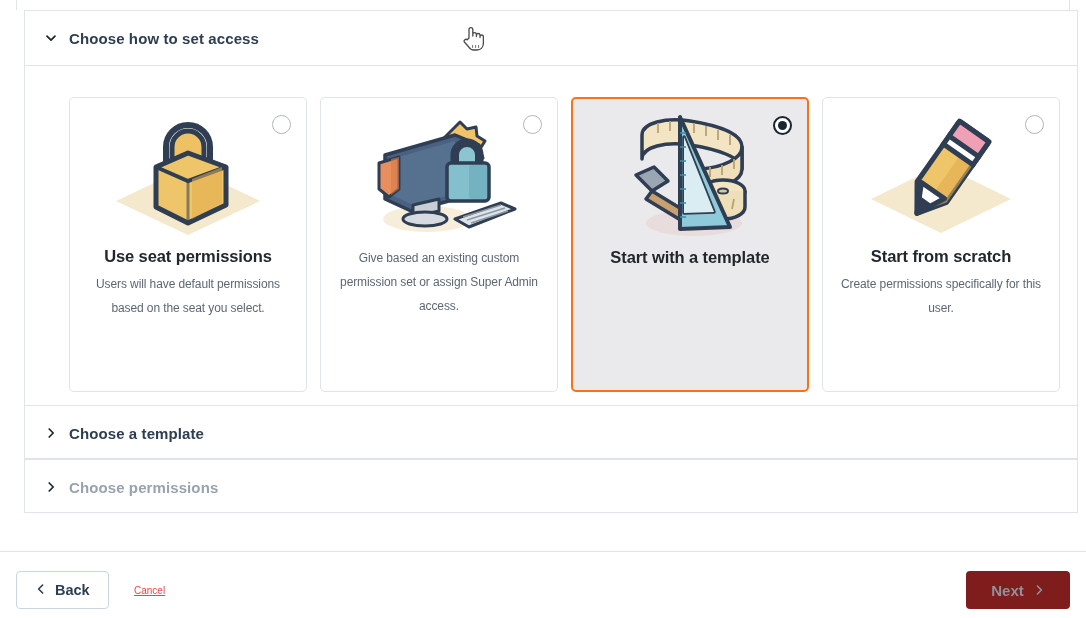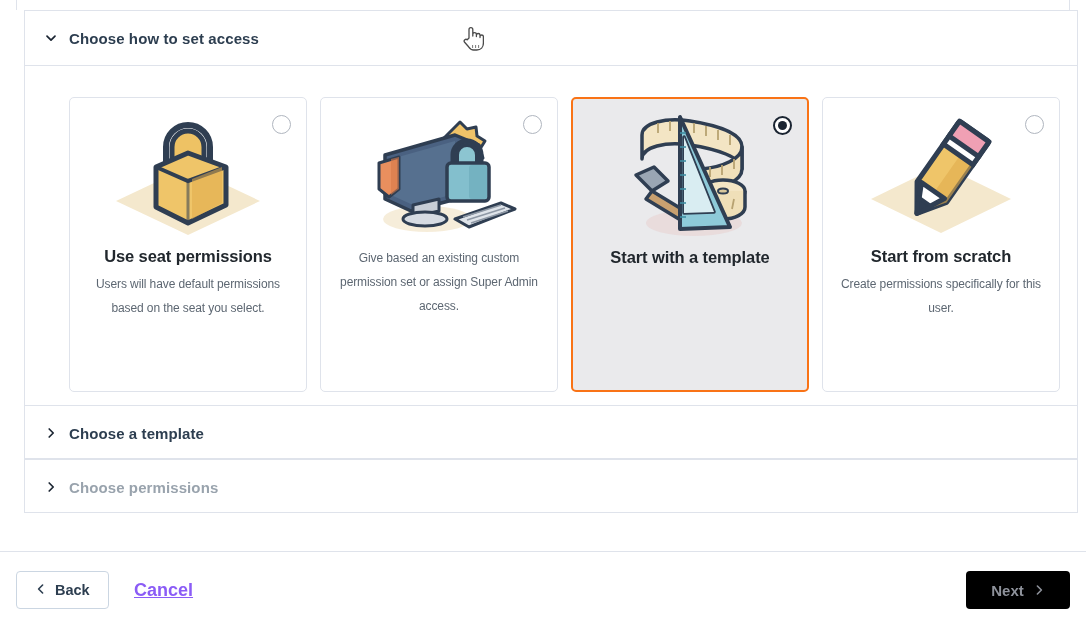--- a/index.html
+++ b/index.html
@@ -96,27 +96,27 @@
     position:absolute;left:16px;top:19px;
     height:38px;min-width:90px;padding:0 18px;box-sizing:border-box;
     border:1px solid #cbd6e2;border-radius:4px;background:#fff;
     display:flex;align-items:center;justify-content:center;gap:8px;
     font-size:14.5px;font-weight:bold;color:#2d3e50;cursor:pointer;
     font-family:"Liberation Sans", sans-serif;
   }
   .btn-cancel{
     position:absolute;left:134px;top:19px;height:38px;
     display:flex;align-items:center;
-    font-size:18px;font-weight:bold;color:#8b5cf6;
+    font-size:10px;font-weight:normal;color:#ef4444;
     text-decoration:underline;cursor:pointer;
   }
   .btn-next{
     position:absolute;right:16px;top:19px;
     height:38px;min-width:104px;padding:0 20px;box-sizing:border-box;
-    border:none;border-radius:4px;background:#000000;
+    border:none;border-radius:4px;background:#7f1d1d;
     display:flex;align-items:center;justify-content:center;gap:9px;
     font-size:15px;font-weight:bold;color:#8e929b;cursor:default;
     font-family:"Liberation Sans", sans-serif;
   }
   .cursor-hand{
     position:absolute;left:462px;top:25px;width:22px;height:26px;pointer-events:none;
   }
 </style>
 </head>
 <body>

